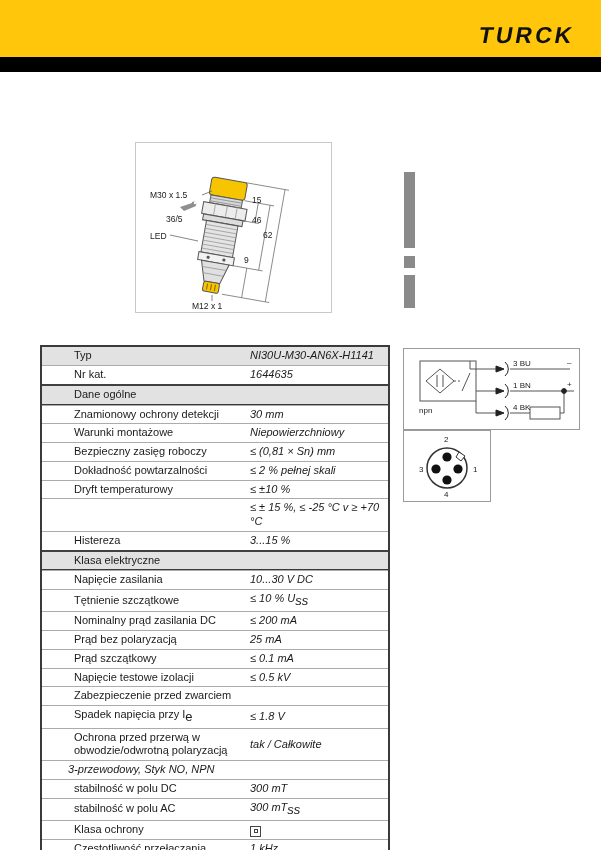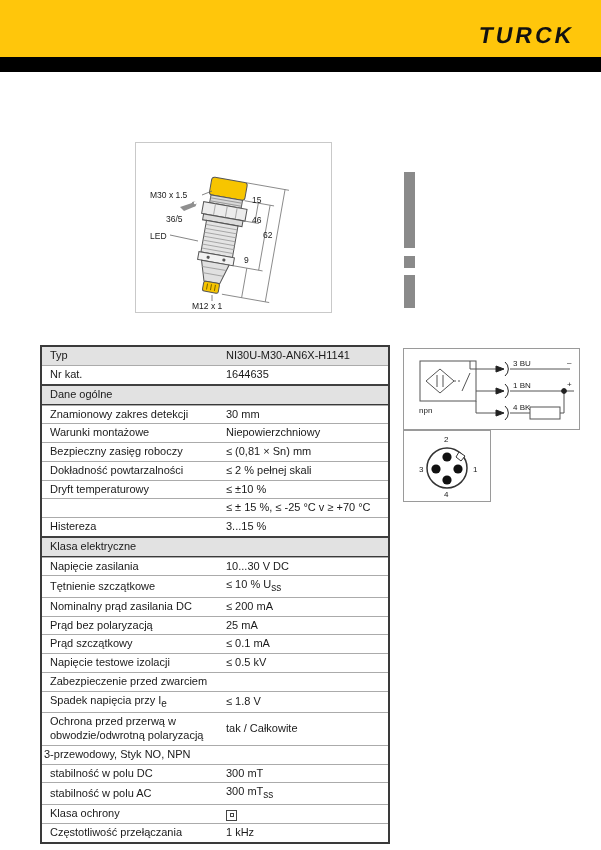--- a/index.html
+++ b/index.html
@@ -28,27 +28,27 @@
   
   .wiring-box { position:absolute; left:403px; top:348px; width:177px; height:82px;
                 background:#fff; border:1px solid #9a9a9a; }
   .pinout-box { position:absolute; left:403px; top:430px; width:88px; height:72px;
                 background:#fff; border:1px solid #9a9a9a; }
 
   
   .spec-table { position:absolute; left:40px; top:345px; width:350px;
                 border:2px solid #3a3a3a; background:#fff; font-size:11px; }
   .trow { display:flex; min-height:18px; align-items:center;
-          border-top:1px solid #ababab; background:#fff; }
+          border-top:1px solid #ababab; background:#fff;padding-left:24px; }
   .trow:first-child { border-top:none; }
   .trow.section { background:#e2e2e2; border-top:2px solid #404040; border-bottom:1px solid #3a3a3a; }
   .trow.shaded  { background:#e2e2e2; }
   .tlabel { width:182px; padding:2px 4px 2px 8px; line-height:1.25; }
-  .tvalue { flex:1; padding:2px 4px 2px 2px; line-height:1.25; }
-  sub { font-size:10px; }
+  .tvalue { flex:1; padding:2px 4px 2px 2px; line-height:1.25;font-style:italic; }
+  sub { font-size:13px; }
   .pc2 { display:inline-flex; width:11px; height:11px; border:1px solid #444;
          align-items:center; justify-content:center; background:#fff; }
   .pc2 i { display:block; width:4px; height:4px; border:1px solid #444; }
 </style>
 </head>
 <body>
 
 <div class="page">
 
   <div class="band-yellow"></div>
@@ -199,21 +199,21 @@
         <div class="tvalue">NI30U-M30-AN6X-H1141</div>
       </div>
       <div class="trow">
         <div class="tlabel">Nr kat.</div>
         <div class="tvalue">1644635</div>
       </div>
       <div class="trow section">
         <div class="tlabel">Dane ogólne</div>
       </div>
       <div class="trow">
-        <div class="tlabel">Znamionowy zakres detekcji</div>
+        <div class="tlabel">Znamionowy ochrony detekcji</div>
         <div class="tvalue">30 mm</div>
       </div>
       <div class="trow">
         <div class="tlabel">Warunki montażowe</div>
         <div class="tvalue">Niepowierzchniowy</div>
       </div>
       <div class="trow">
         <div class="tlabel">Bezpieczny zasięg roboczy</div>
         <div class="tvalue">≤ (0,81 × Sn) mm</div>
       </div>

